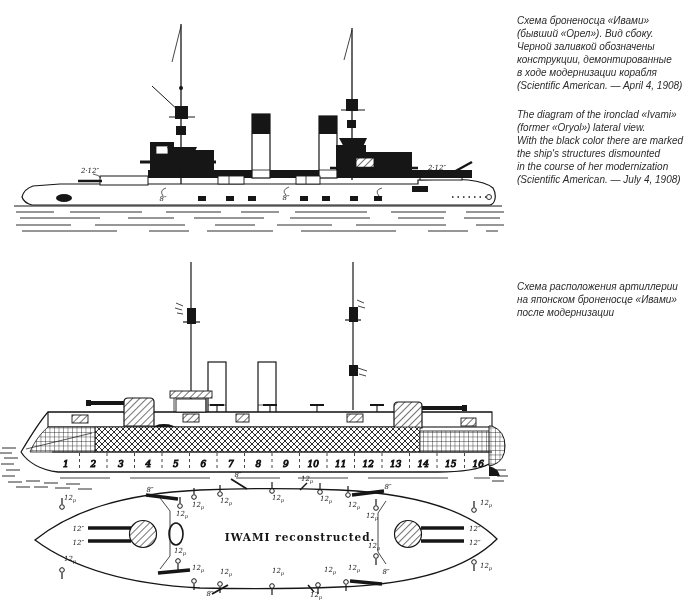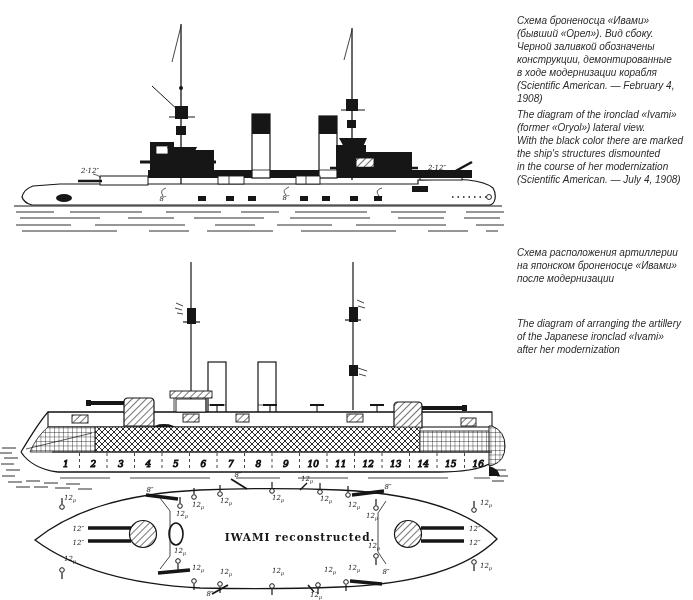--- a/index.html
+++ b/index.html
@@ -324,27 +324,24 @@
           <text x="386" y="574" text-anchor="middle" class="lbl">8″</text>
         </g>
   </g>
 </svg>
 
 <div class="cap" style="top:14px">Схема броненосца «Ивами»
 (бывший «Орел»). Вид сбоку.
 Черной заливкой обозначены
 конструкции, демонтированные
 в ходе модернизации корабля
-(Scientific American. — February 4, 1908)</div>
+(Scientific American. — April 4, 1908)</div>
 <div class="cap" style="top:108px">The diagram of the ironclad «Ivami»
 (former «Oryol») lateral view.
 With the black color there are marked
 the ship's structures dismounted
 in the course of her modernization
 (Scientific American. — July 4, 1908)</div>
-<div class="cap" style="top:246px">Схема расположения артиллерии
+<div class="cap" style="top:280px">Схема расположения артиллерии
 на японском броненосце «Ивами»
 после модернизации</div>
-<div class="cap" style="top:317px">The diagram of arranging the artillery
-of the Japanese ironclad «Ivami»
-after her modernization</div>
 
 </div>
 
 </body></html>

